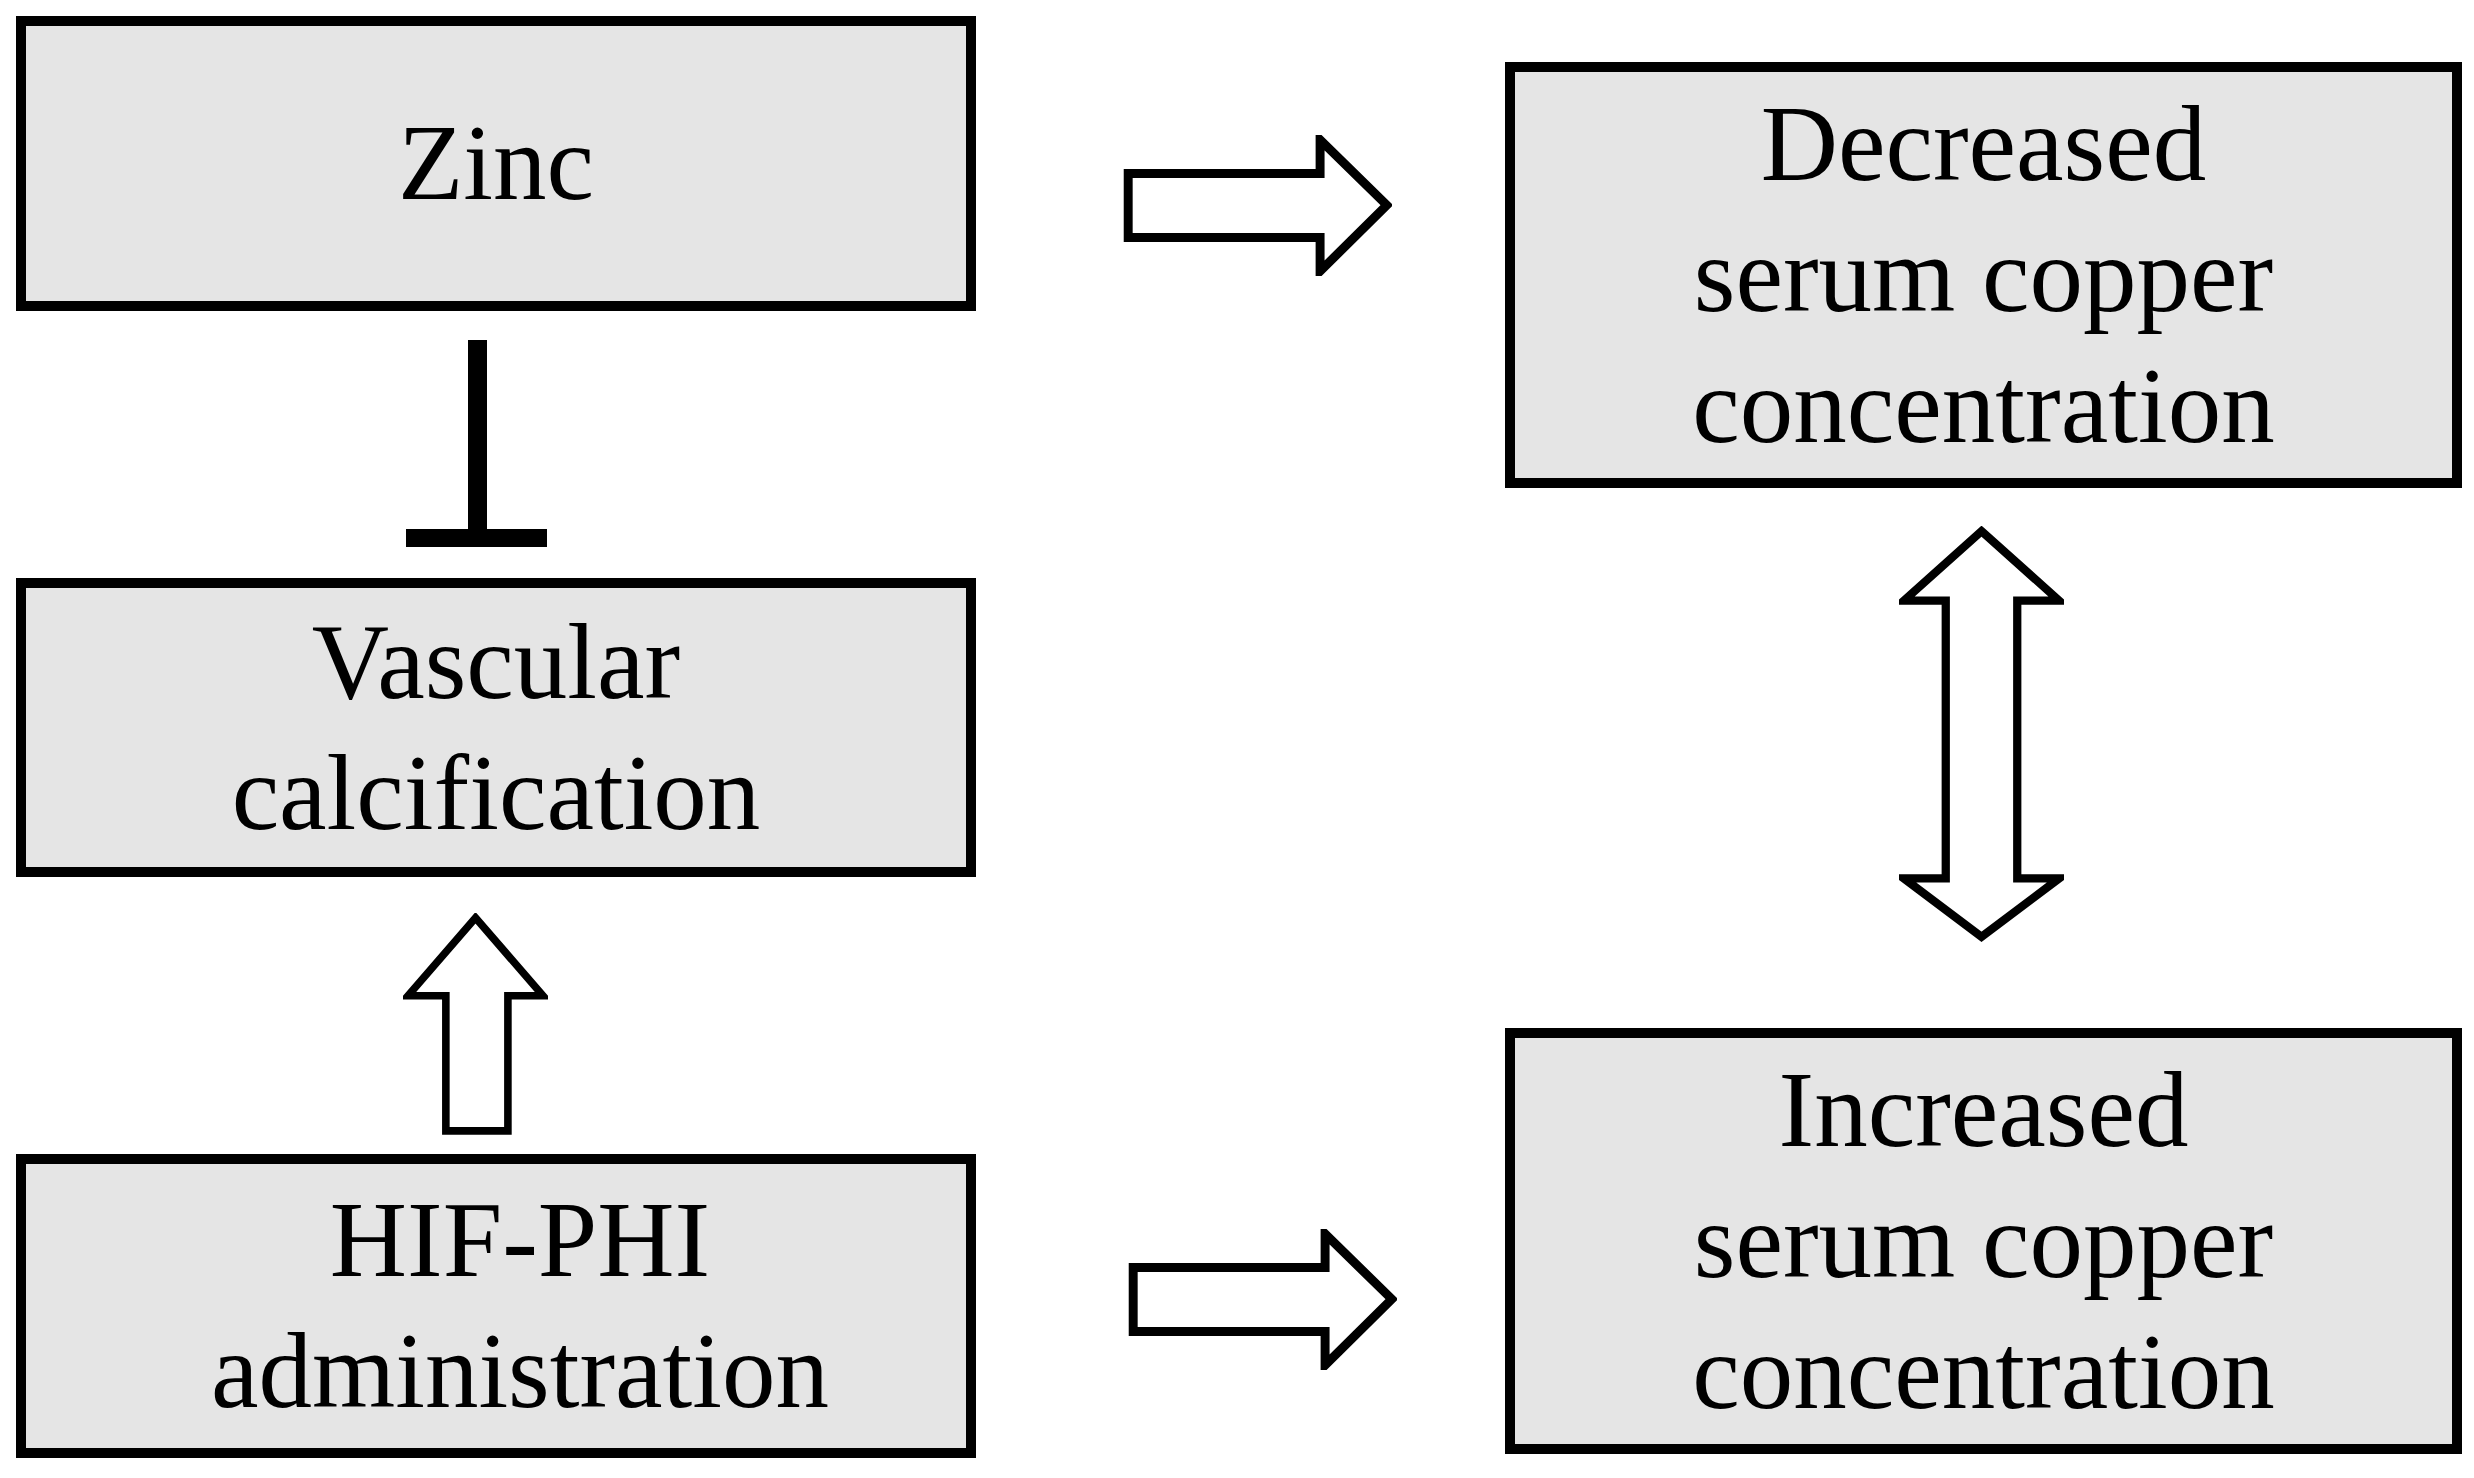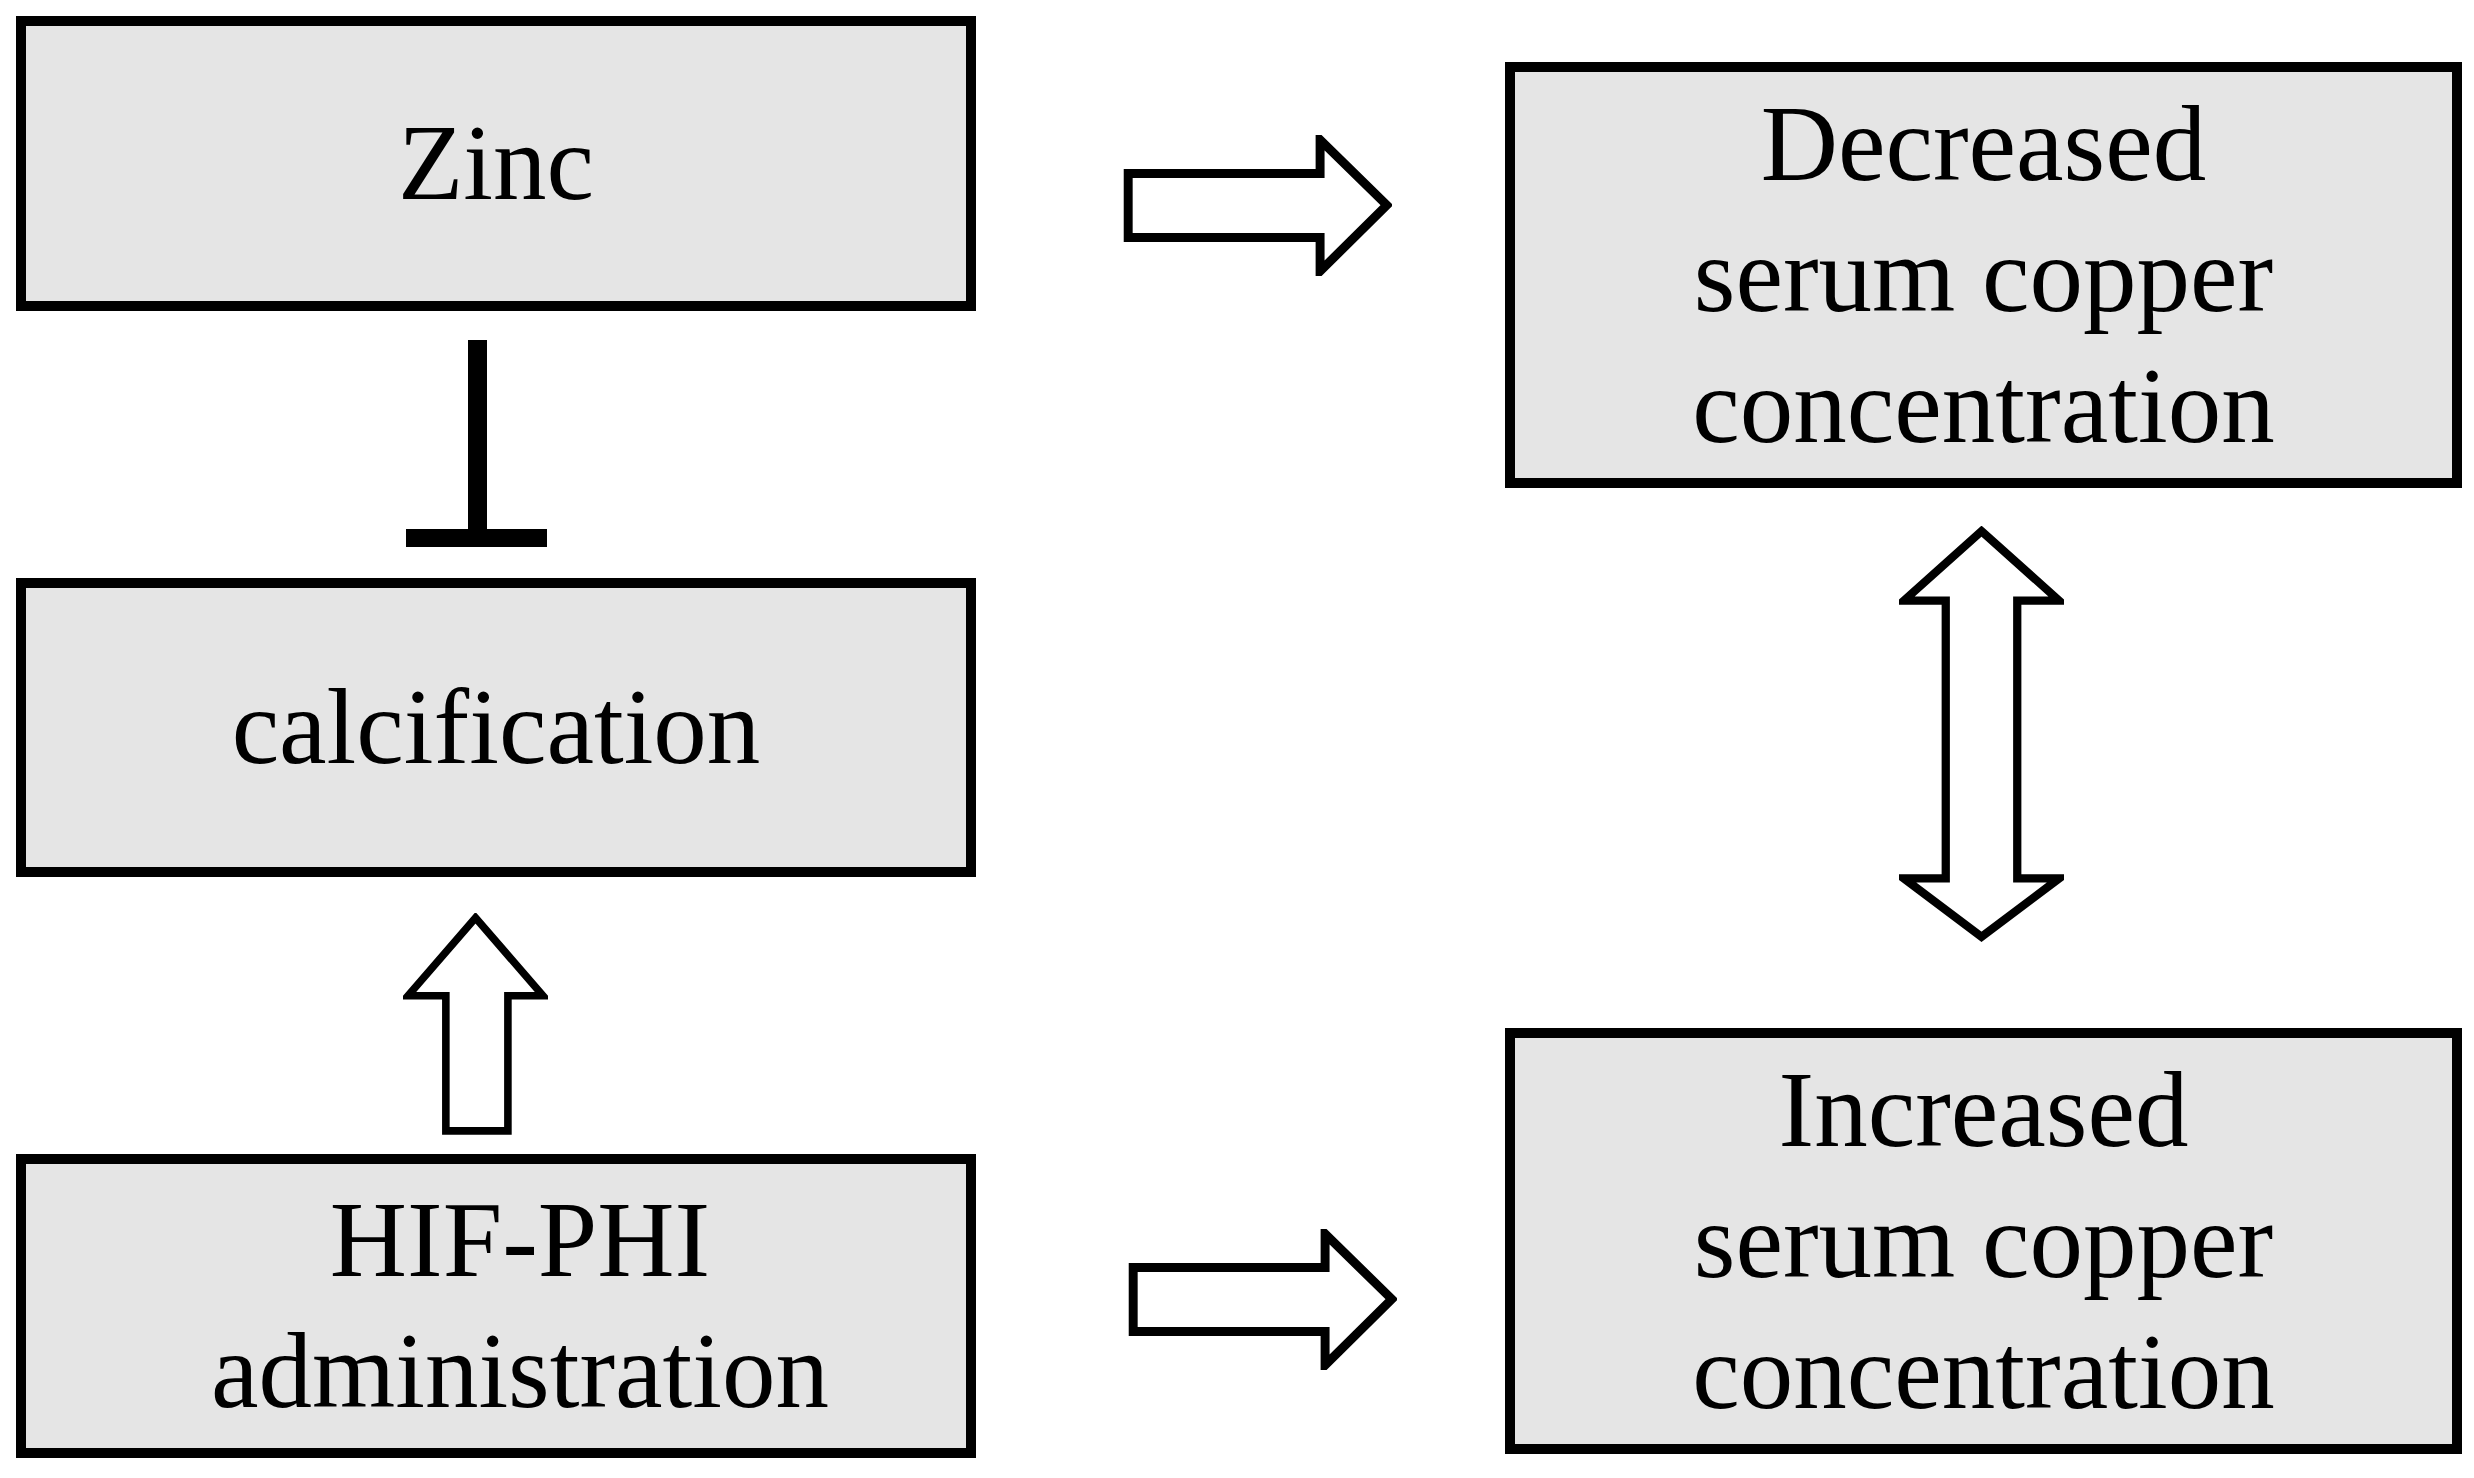--- a/index.html
+++ b/index.html
@@ -56,20 +56,21 @@
     <div>Zinc</div>
   </div>
 
   <div class="box" id="box-decreased">
     <div>Decreased</div>
     <div>serum copper</div>
     <div>concentration</div>
   </div>
 
   <div class="box" id="box-vascular">
+    <div>Vascular</div>
     <div>calcification</div>
   </div>
 
   <div class="box" id="box-hif">
     <div>HIF-PHI</div>
     <div>administration</div>
   </div>
 
   <div class="box" id="box-increased">
     <div>Increased</div>

